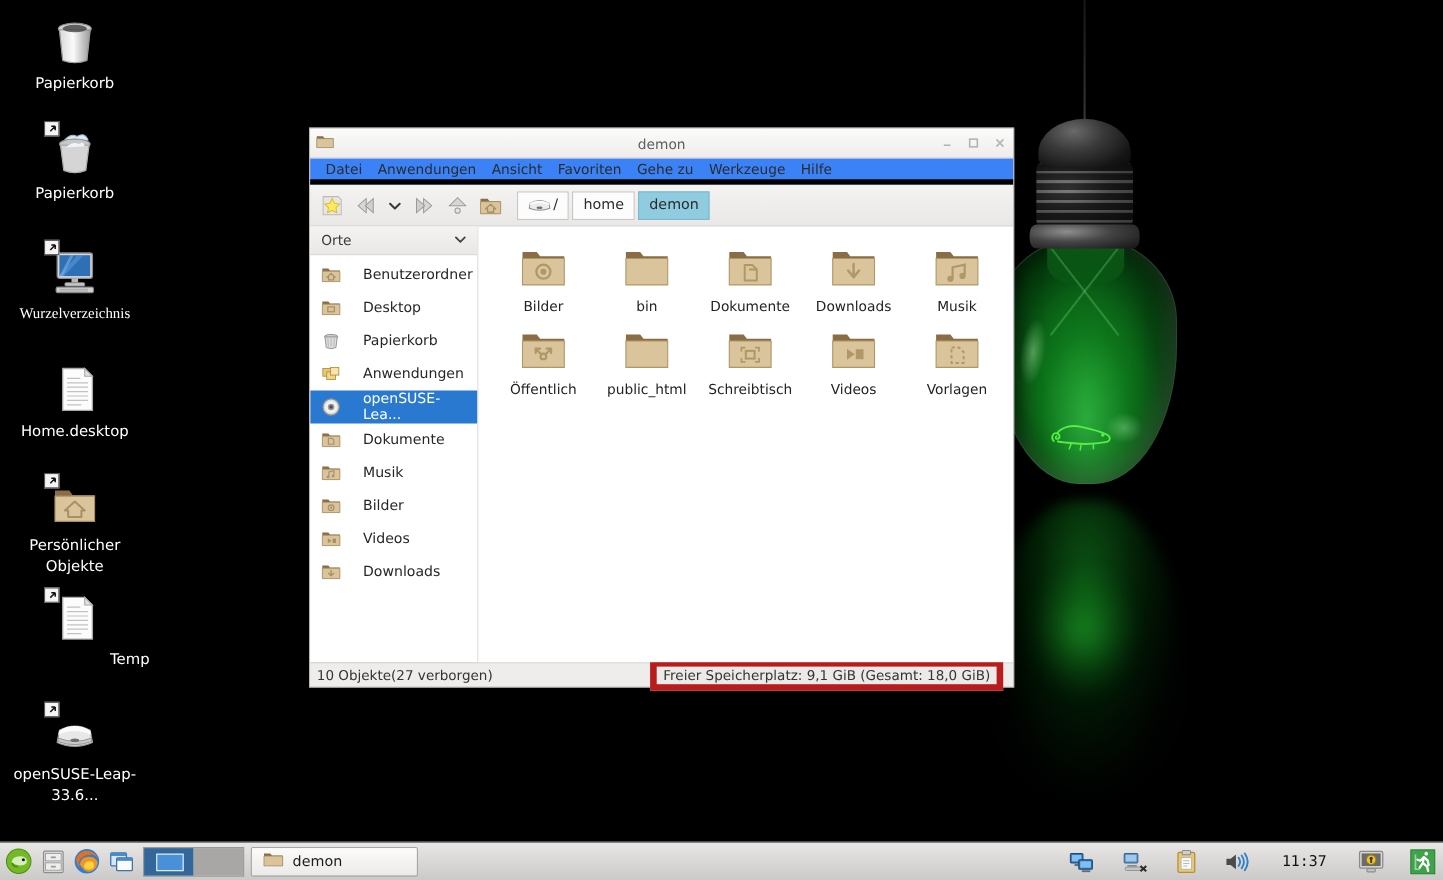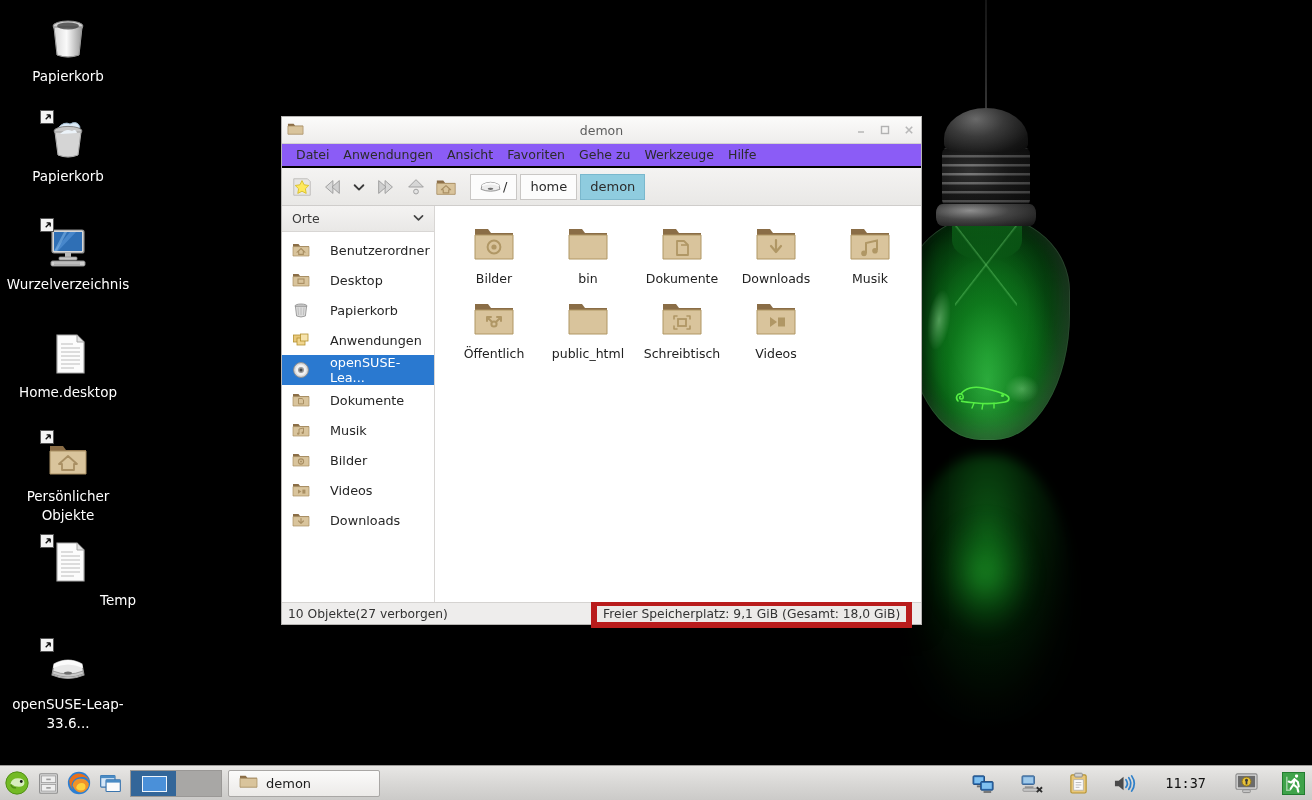--- a/index.html
+++ b/index.html
@@ -148,23 +148,23 @@
   .title-text {
     position: absolute; left: 0; right: 0; text-align: center;
     font-size: 12.5px; color: #5d5d5d;
     pointer-events: none;
   }
   .win-btns { margin-left: auto; display: flex; gap: 11px; align-items: center; position: relative; z-index: 2;}
   .win-btn { width: 13px; height: 13px; display: flex; align-items: center; justify-content: center; cursor: default; }
 
   .menubar {
     height: 24px;
-    background: #8b5cf6;
-    border-bottom: 2px solid #000000;
-    display: flex; 
+    background: #3b82f6;
+    border-bottom: 5px solid #000000;
+    display: flex; align-items: center;
     padding-left: 7px;
   }
   .menu-item { padding: 3px 7px; font-size: 12.5px; color: #2b2b2b; cursor: default; }
 
   .toolbar {
     height: 38px;
     background: linear-gradient(to bottom, #f4f3f2, #e9e8e6);
     border-bottom: 1px solid #cfcdcb;
     display: flex; align-items: center;
     padding: 0 6px; gap: 2px;
@@ -355,21 +355,21 @@
       </svg>
       <span class="shortcut-badge">
         <svg viewBox="0 0 10 10" width="9" height="9">
             <path d="M8 2 L3 7 M8 2 L8 6 M8 2 L4 2" stroke="#111" stroke-width="1.5" fill="none"></path>
           </svg>
       </span>
     </div>
     <div>Papierkorb</div>
   </div>
 
-  <div class="desk-icon" style="left:0px; top:222px;">
+  <div class="desk-icon" style="left:0px; top:222px;font-family:Liberation Serif, serif;">
     <div class="glyph">
       <svg viewBox="0 0 48 48" width="48" height="48">
         <rect x="8" y="8" width="32" height="23" rx="2" fill="#d7d7d7" stroke="#8b8b8b" stroke-width="1.2"></rect>
         <rect x="10" y="10" width="28" height="19" fill="#2f6fb5"></rect>
         <path d="M10 29 L26 10 L32 10 L14 29 Z" fill="#5c9bdc" opacity=".55"></path>
         <path d="M10 29 L20 10 L23 10 L13 29 Z" fill="#8cc0ef" opacity=".5"></path>
         <rect x="21" y="31" width="6" height="4" fill="#b9b9b9"></rect>
         <rect x="15" y="35" width="18" height="3" rx="1" fill="#c6c6c6" stroke="#8b8b8b" stroke-width=".8"></rect>
         <rect x="7" y="39" width="34" height="5" rx="1.5" fill="#cfcfcf" stroke="#888" stroke-width="1"></rect>
         <path d="M10 41 h26 M10 42.6 h26" stroke="#9a9a9a" stroke-width=".7"></path>
@@ -786,20 +786,30 @@
               <svg viewBox="0 0 48 48" width="48" height="48">
                 <path d="M5 9 H18 L21 13 H43 V17 H5 Z" fill="#8a6d46"></path>
                 <path d="M5 15 H43 V39 H5 Z" fill="#d9c49c" stroke="#b09765" stroke-width="1"></path>
                 <path d="M18 22 L25 27 L18 32 Z" fill="#b09765"></path>
                 <rect x="26" y="22.5" width="7" height="9" fill="#b09765"></rect>
               </svg>
             </div>
             <div class="flabel">Videos</div>
           </div>
 
+          <div class="file-cell">
+            <div class="fico">
+              <svg viewBox="0 0 48 48" width="48" height="48">
+                <path d="M5 9 H18 L21 13 H43 V17 H5 Z" fill="#8a6d46"></path>
+                <path d="M5 15 H43 V39 H5 Z" fill="#d9c49c" stroke="#b09765" stroke-width="1"></path>
+                <path d="M19 21 h7 l4 4 v10 H19 Z" fill="none" stroke="#b09765" stroke-width="1.8" stroke-dasharray="3 2.4" stroke-linejoin="round"></path>
+              </svg>
+            </div>
+            <div class="flabel">Vorlagen</div>
+          </div>
 
         </div>
       </div>
     </div>
 
     <div class="statusbar">
       <div class="status-left">10 Objekte(27 verborgen)</div>
       <div class="status-right">Freier Speicherplatz: 9,1 GiB (Gesamt: 18,0 GiB)</div>
     </div>
   </div>

